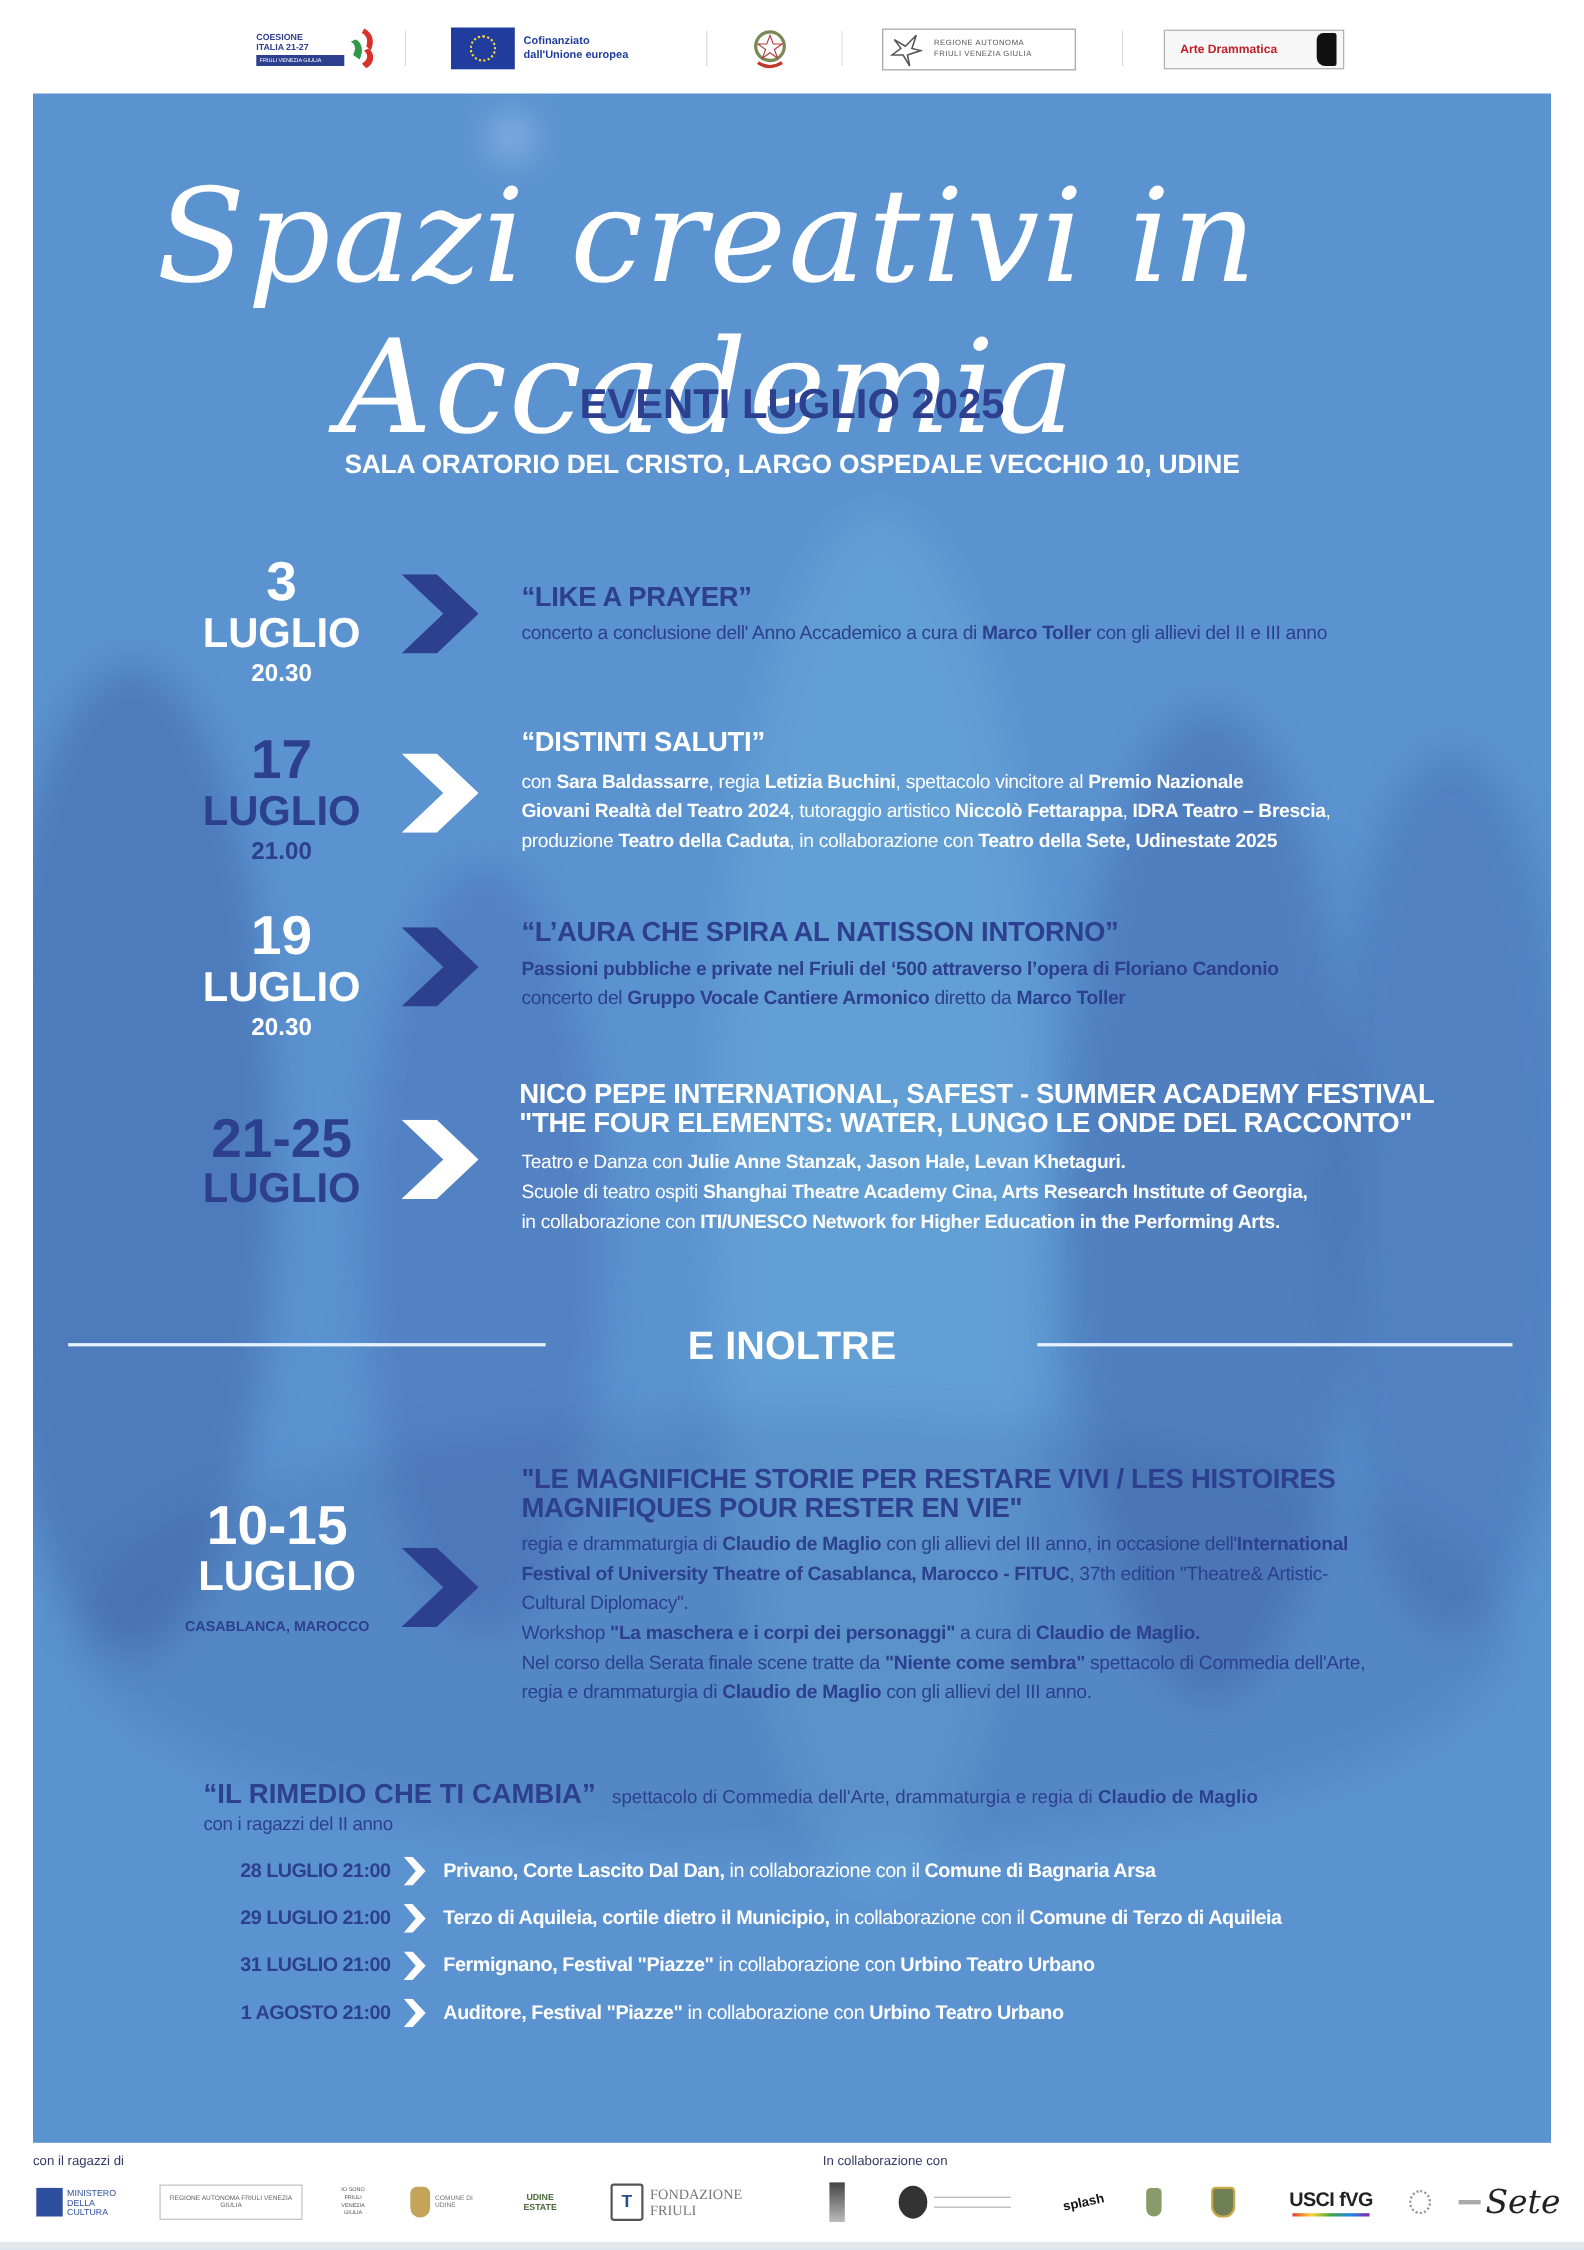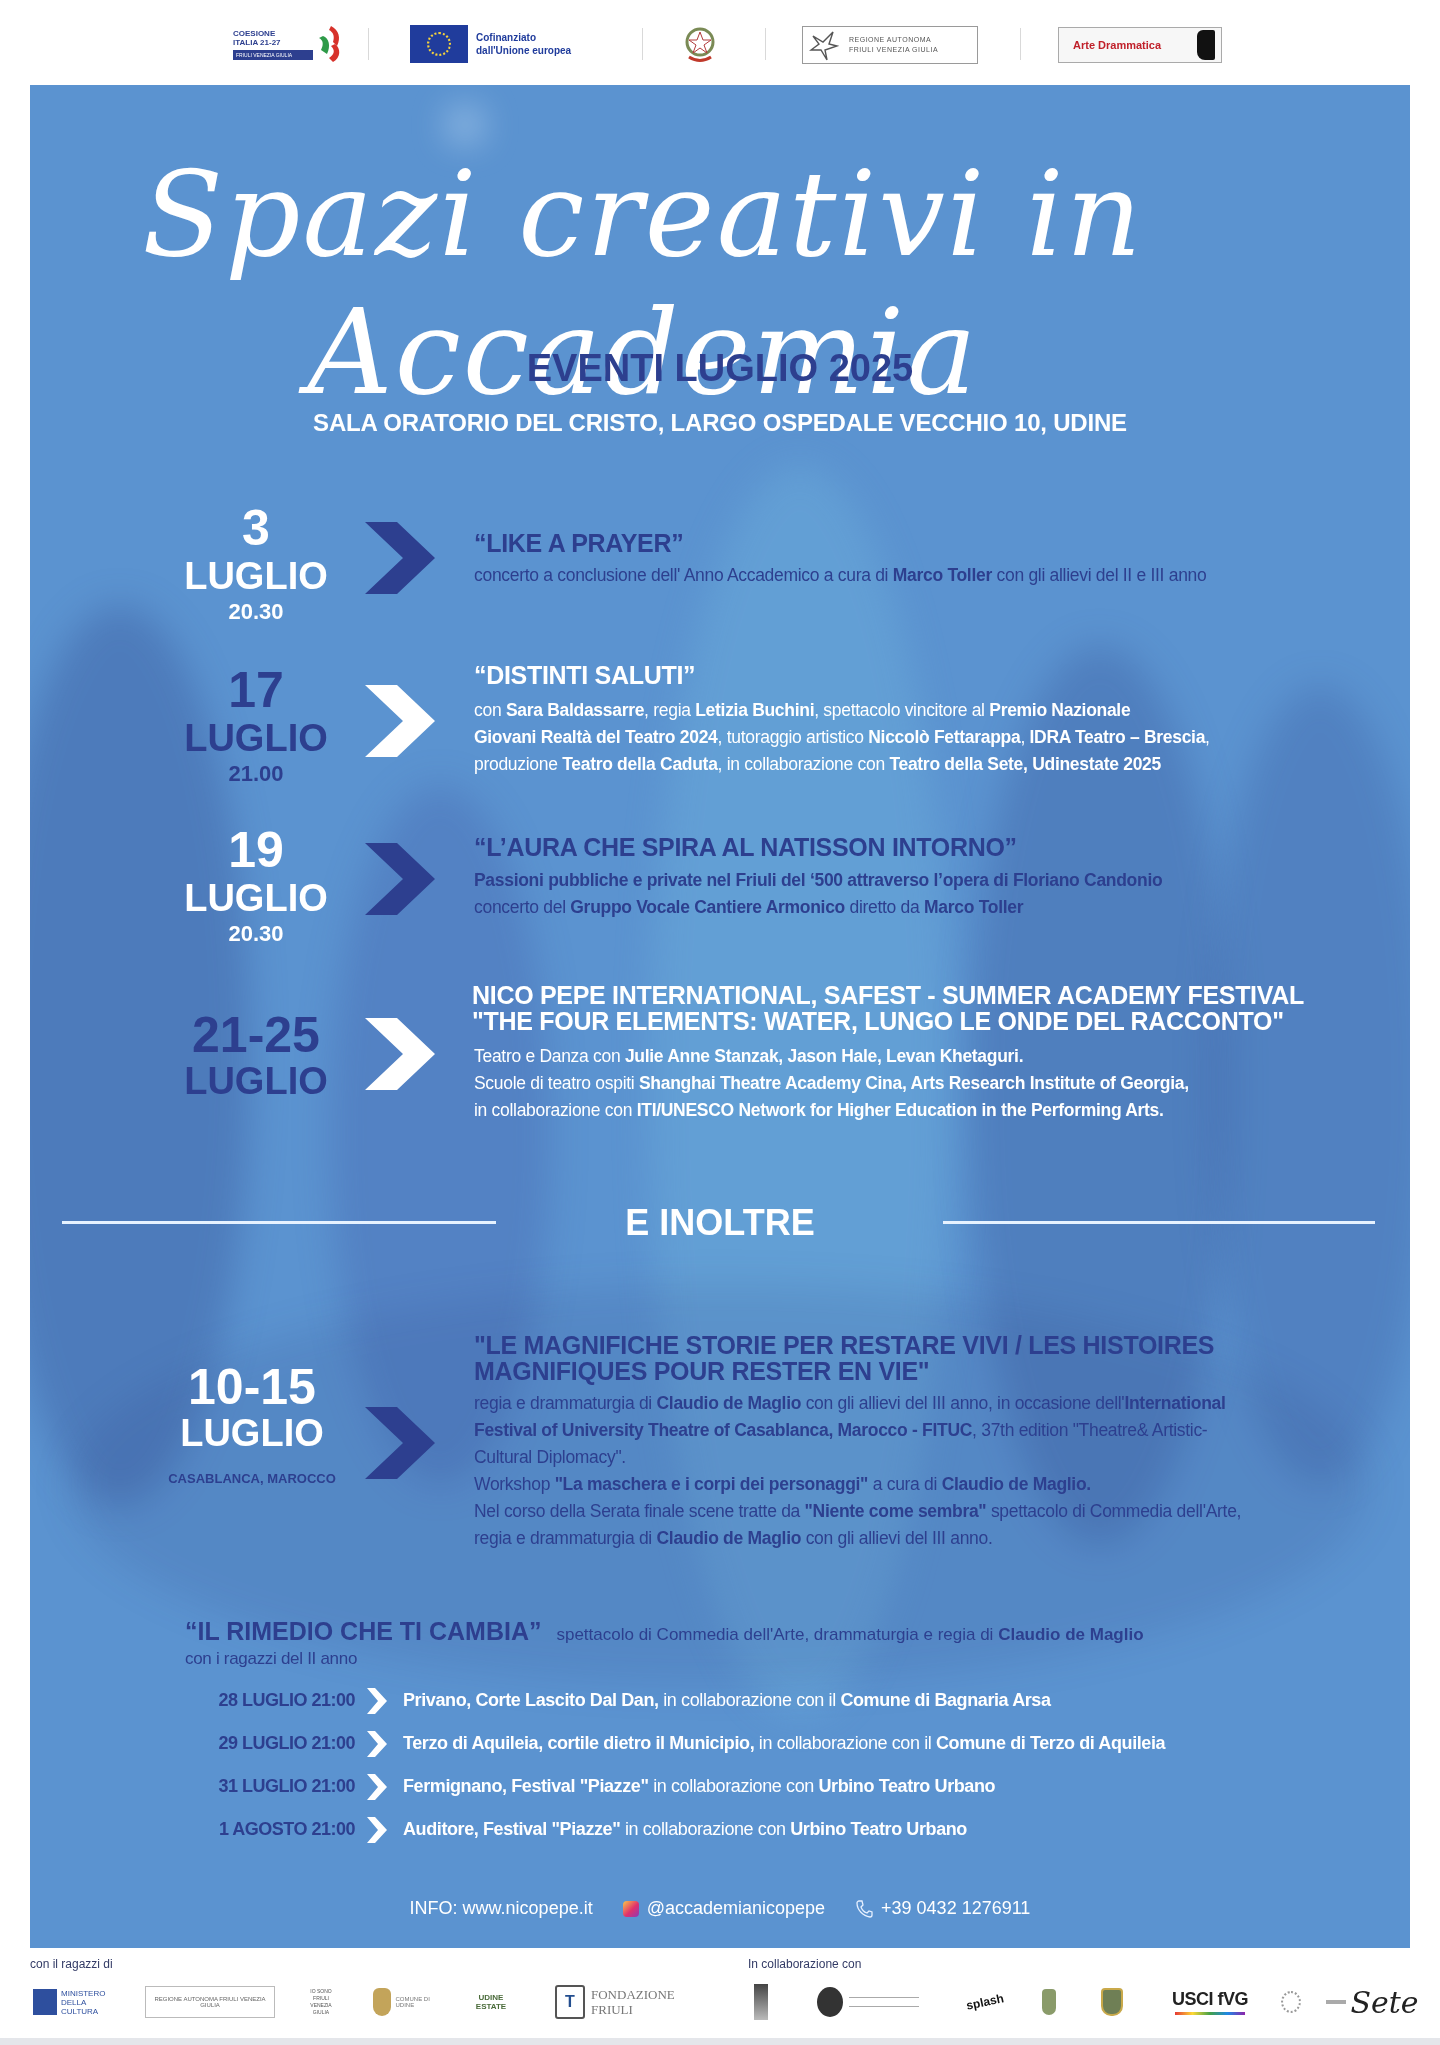--- a/index.html
+++ b/index.html
@@ -254,33 +254,20 @@
     </div>
     <div class="tour-row" style="top:1730px;">
       <div class="tour-date">1 AGOSTO 21:00</div>
       <svg class="tour-chev" viewBox="0 0 22 26">
           <polygon points="2,0 10,0 22,13 10,26 2,26 13,13" fill="#ffffff"></polygon>
         </svg>
       <div class="tour-text"><b>Auditore, Festival "Piazze"</b><span> in collaborazione con </span><b>Urbino Teatro Urbano</b></div>
     </div>
   </div>
 
-  <div class="info-row">
-    <span class="info-item">INFO: www.nicopepe.it</span>
-    <span class="info-item">
-      <span class="ig-icon"></span>
-      <span>@accademianicopepe</span>
-    </span>
-    <span class="info-item">
-      <svg width="18" height="20" viewBox="0 0 18 20">
-          <path d="M4 2 L7 2 L8 6 L6 8 C7 11 9 13 12 14 L14 12 L17 13 L17 16 C17 17 16 18 15 18 C8 17 2 11 2 4 C2 3 3 2 4 2Z" fill="none" stroke="#e6f0ff" stroke-width="1.3"></path>
-        </svg>
-      <span>+39 0432 1276911</span>
-    </span>
-  </div>
 </div>
 
 <div class="foot-label" style="left:30px;">con il ragazzi di</div>
 <div class="foot-label" style="left:748px;">In collaborazione con</div>
 
 <div class="flogo" style="left:30px;width:86px;">
   <div style="width:24px;height:26px;background:#2e4f9e;"></div>
   <div style="margin-left:4px;font-size:8px;color:#2e4f9e;line-height:9px;width:52px;">MINISTERO DELLA CULTURA</div>
 </div>
 <div class="flogo" style="left:145px;width:130px;height:32px;top:1986px;border:1px solid #bbb;font-size:6px;color:#666;">

